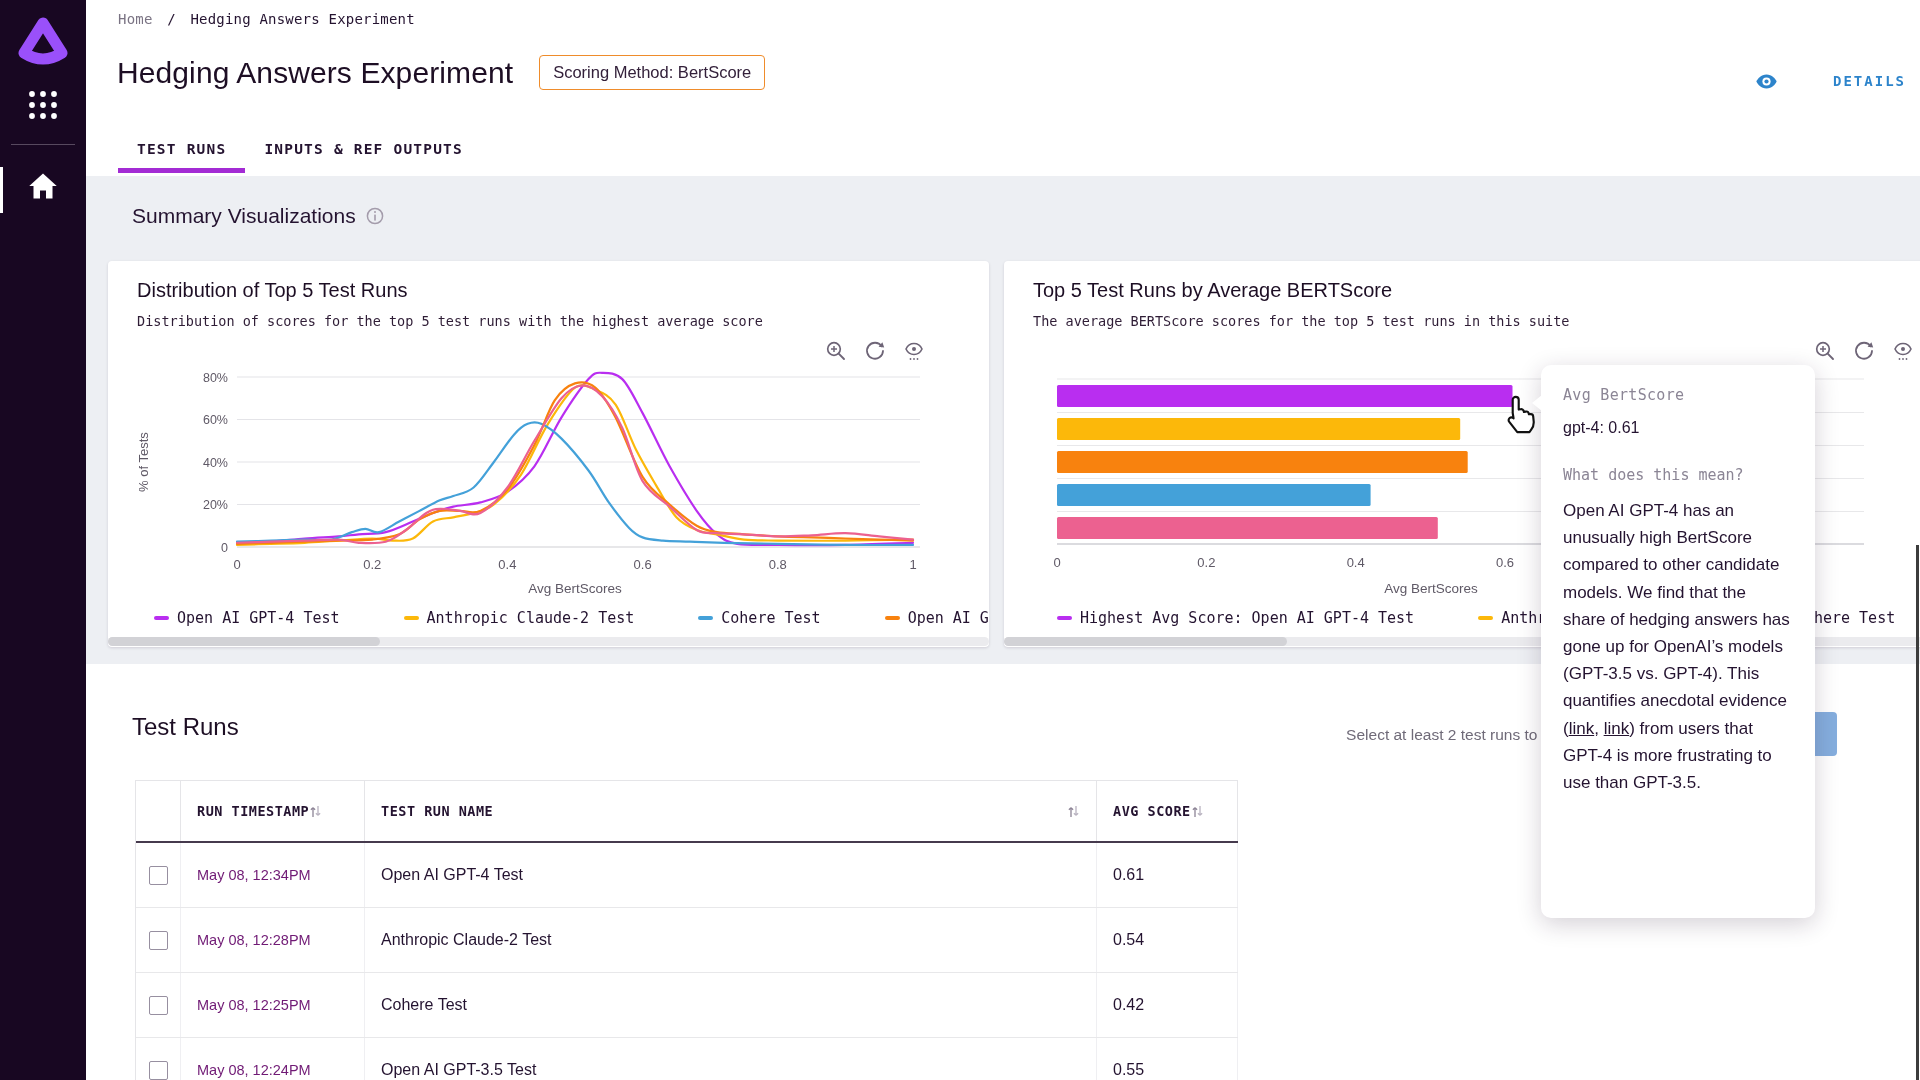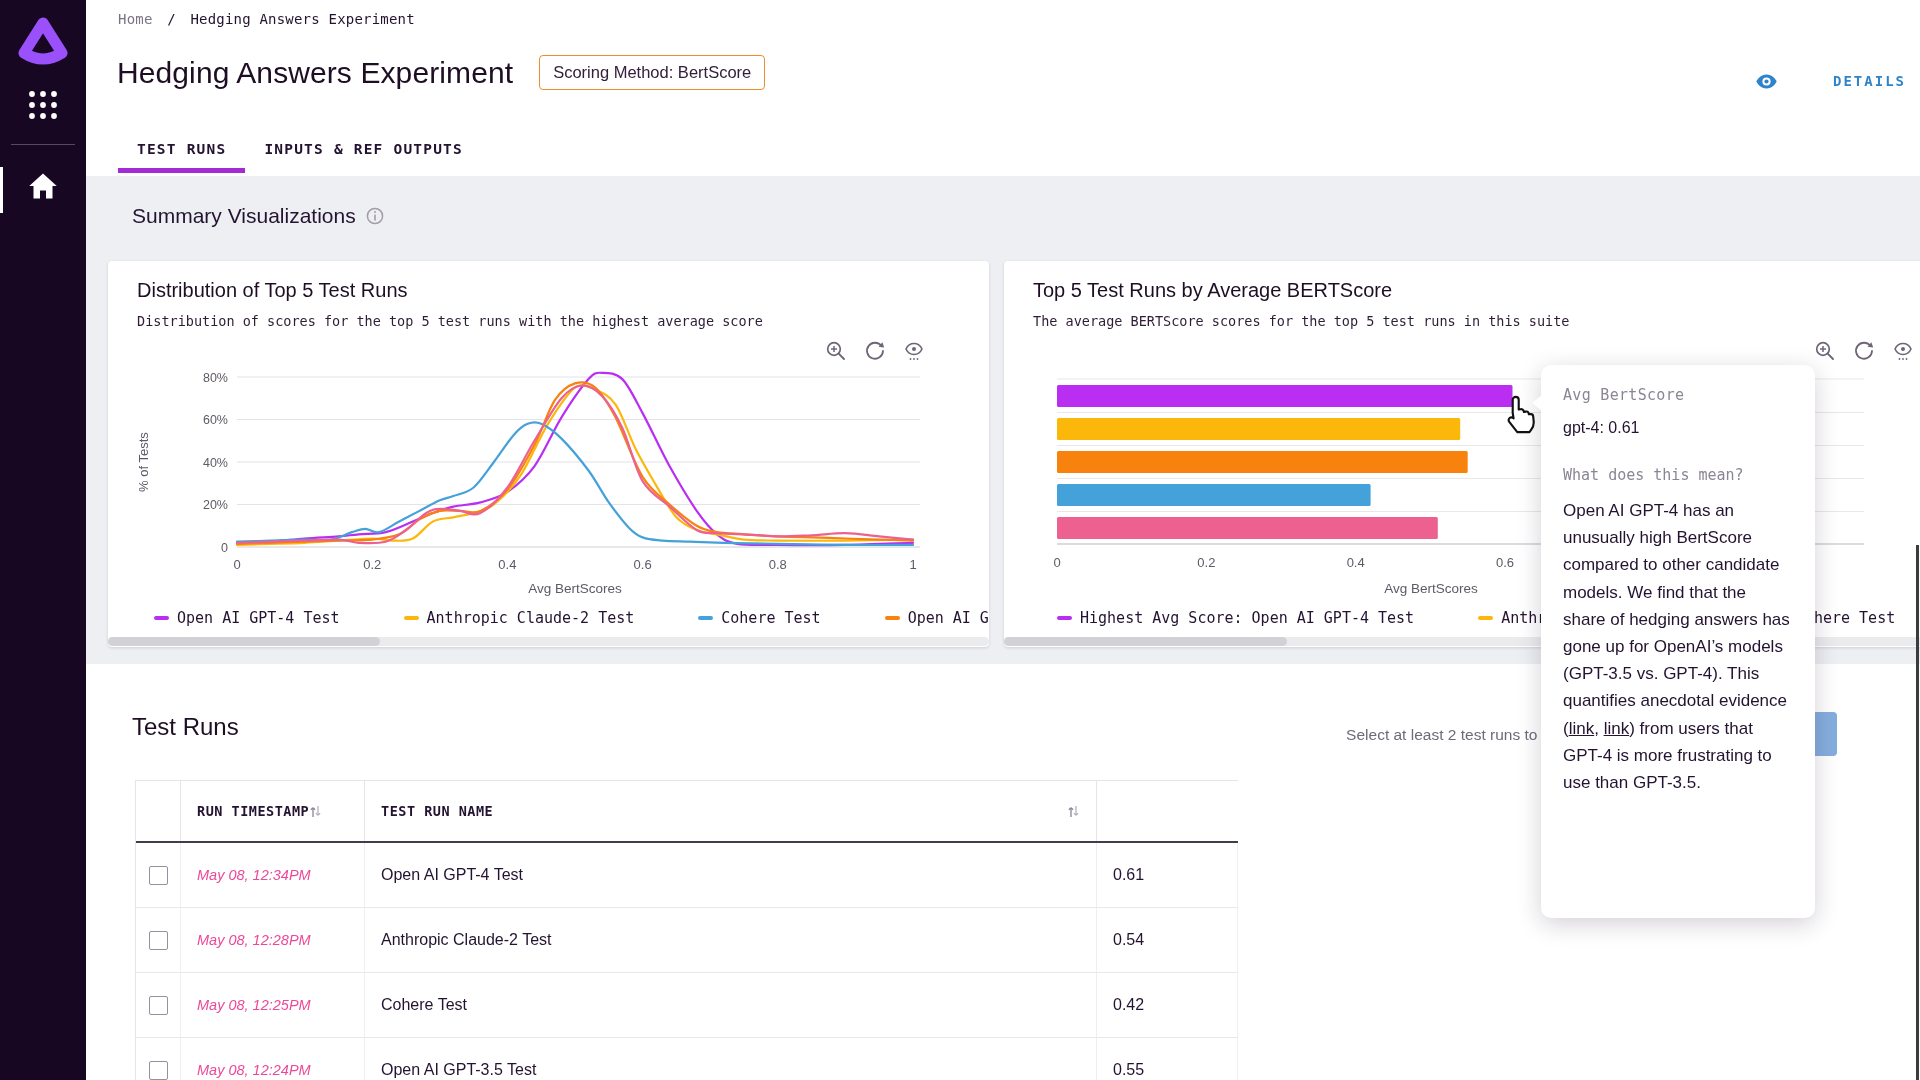--- a/index.html
+++ b/index.html
@@ -60,21 +60,21 @@
 
   #table{position:absolute;left:135px;top:780px;width:1102px;border-left:1px solid #e5e5e8;}
   .t-header{display:grid;grid-template-columns:45px 184px 732px 141px;height:60px;
             border-top:1px solid #e5e5e8;border-bottom:2px solid #463a4d;background:#fff;}
   .th{display:flex;align-items:center;padding:0 16px;font-family:"DejaVu Sans Mono",monospace;
       font-size:13.5px;font-weight:bold;letter-spacing:.5px;color:#241330;border-right:1px solid #e5e5e8;}
   .th:last-child{border-right:1px solid #e5e5e8;}
   .th .spacer{flex:1;}
   .t-row{display:grid;grid-template-columns:45px 184px 732px 141px;height:64px;border-bottom:1px solid #e8e8ea;background:#fff;}
   .td{display:flex;align-items:center;padding:0 16px;border-right:1px solid #efeff2;font-size:16px;color:#241330;}
-  .td.ts{font-size:14.5px;color:#ec4899;padding-right:20px;font-style:italic;}
+  .td.ts{font-size:14.5px;color:#701a75;padding-right:20px;}
   .td.cb{justify-content:center;padding:0;}
   .checkbox{width:17px;height:17px;border:1.5px solid #978fa0;border-radius:2px;background:#fff;cursor:pointer;}
 
   
   #tooltip{position:absolute;left:1541px;top:365px;width:274px;min-height:553px;background:#fff;border-radius:10px;
            box-shadow:0 6px 24px rgba(40,20,50,.20);padding:21px 22px;box-sizing:border-box;z-index:40;}
   #tooltip::before{content:"";position:absolute;left:-9px;top:30px;width:0;height:0;
            border-top:8px solid transparent;border-bottom:8px solid transparent;border-right:10px solid #fff;}
   .tt-label{font-family:"DejaVu Sans Mono",monospace;font-size:15px;color:#8b8595;letter-spacing:.3px;}
   .tt-value{font-size:16px;color:#241330;margin-top:15px;}
@@ -302,20 +302,27 @@
           </svg>
         </div>
         <div class="th">
           <span>TEST RUN NAME</span>
           <span class="spacer"></span>
           <svg width="13" height="15" viewBox="0 0 13 15">
             <path d="M4 13 V3.6 M4 3.6 L1.9 5.8 M4 3.6 L6.1 5.8" fill="none" stroke="#8d8496" stroke-width="1.3"></path>
             <path d="M9 2 V11.4 M9 11.4 L6.9 9.2 M9 11.4 L11.1 9.2" fill="none" stroke="#b9b3c0" stroke-width="1.3"></path>
           </svg>
         </div>
+        <div class="th">
+          <span>AVG SCORE</span>
+          <svg width="13" height="15" viewBox="0 0 13 15">
+            <path d="M4 13 V3.6 M4 3.6 L1.9 5.8 M4 3.6 L6.1 5.8" fill="none" stroke="#8d8496" stroke-width="1.3"></path>
+            <path d="M9 2 V11.4 M9 11.4 L6.9 9.2 M9 11.4 L11.1 9.2" fill="none" stroke="#b9b3c0" stroke-width="1.3"></path>
+          </svg>
+        </div>
       </div>
     <div id="tbody">
         <div class="t-row">
           <div class="td cb">
             <span class="checkbox"></span>
           </div>
           <div class="td ts">May 08, 12:34PM</div>
           <div class="td">Open AI GPT-4 Test</div>
           <div class="td">0.61</div>
         </div>

